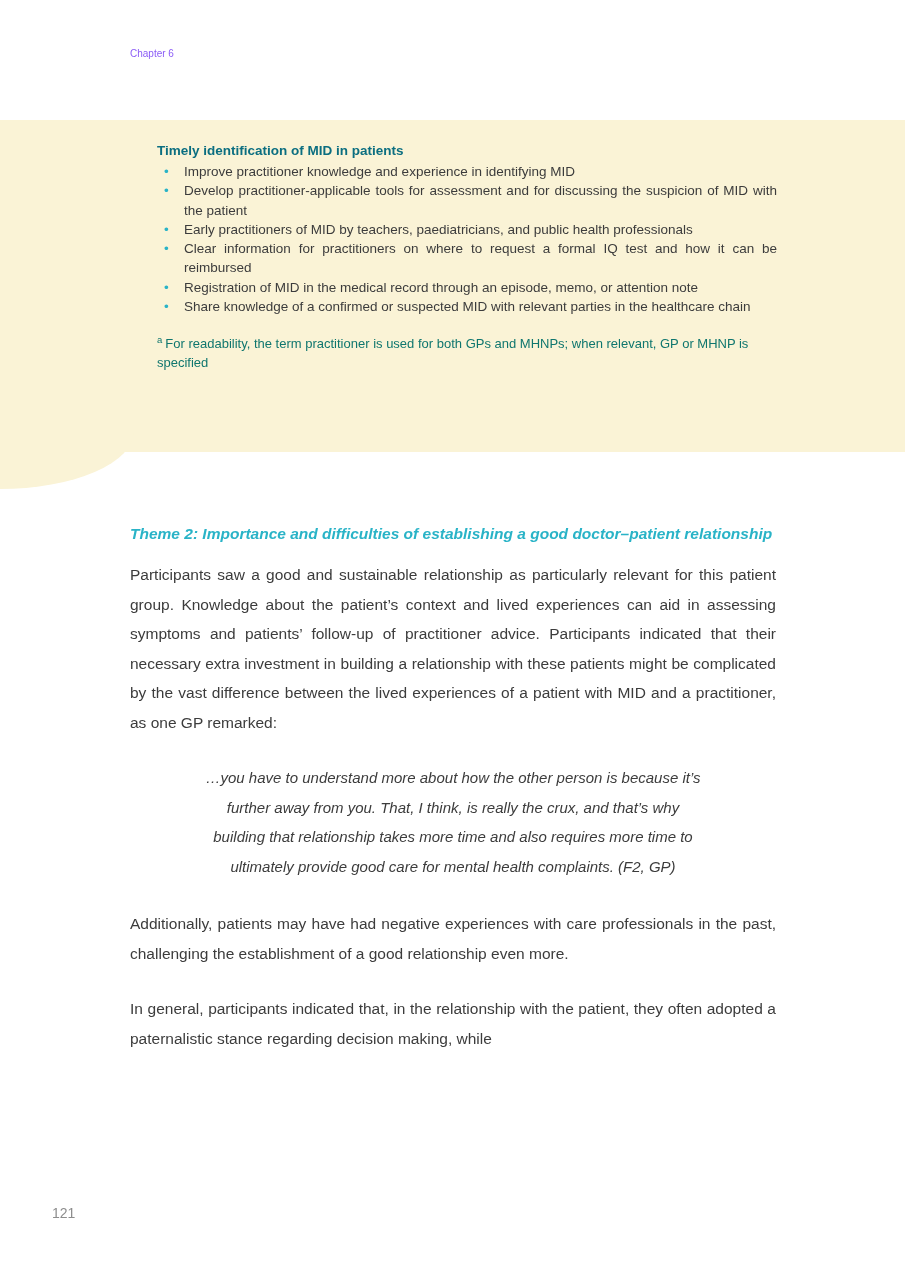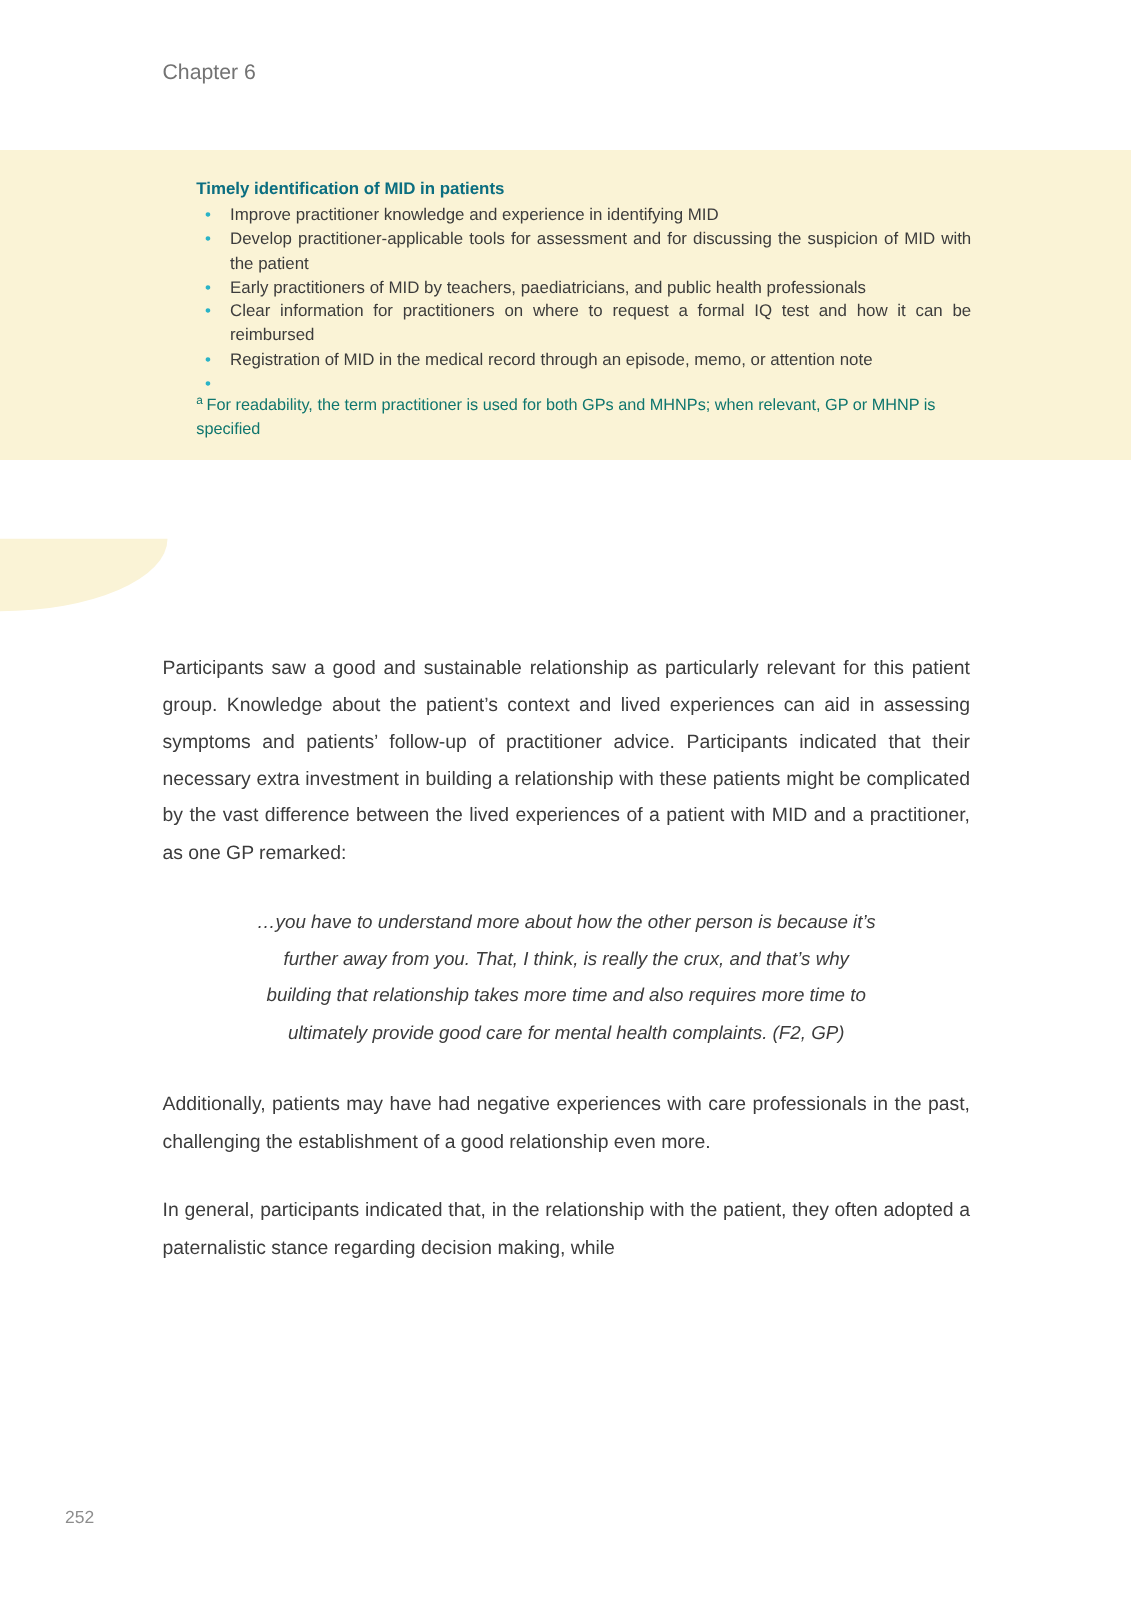--- a/index.html
+++ b/index.html
@@ -6,25 +6,25 @@
   body {
     width: 905px; height: 1280px;
     background: #ffffff;
     font-family: "Liberation Sans", sans-serif;
     color: #3c3c3c;
     position: relative;
     overflow: hidden;
   }
   .chapter-label {
     position: absolute; top: 48px; left: 130px;
-    font-size: 17px; color: #737373;
+    font-size: 10px; color: #8b5cf6;
   }
   .callout {
     position: absolute; top: 120px; left: 0;
-    width: 905px; height: 248px;
+    width: 905px; height: 332px;
     background: #faf3d6;
     box-sizing: border-box;
     padding: 23px 128px 0 157px;
   }
   .callout-tail {
     position: absolute; top: 431px; left: 0;
     width: 134px; height: 58px;
     background: #faf3d6;
     border-bottom-right-radius: 100% 100%;
   }
@@ -108,36 +108,38 @@
       <li>
         <span class="bullet-glyph">•</span>
         <span>Clear information for practitioners on where to request a formal IQ test and how it can be reimbursed</span>
       </li>
       <li>
         <span class="bullet-glyph">•</span>
         <span>Registration of MID in the medical record through an episode, memo, or attention note</span>
       </li>
       <li>
         <span class="bullet-glyph">•</span>
+        <span>Share knowledge of a confirmed or suspected MID with relevant parties in the healthcare chain</span>
       </li>
     </ul>
 
     <div class="callout-footnote">
       <sup>a</sup><span>For readability, the term practitioner is used for both GPs and MHNPs; when relevant, GP or MHNP is specified</span>
     </div>
   </div>
 
   <div class="callout-tail"></div>
 
   <div class="main">
+    <h2 class="theme-heading">Theme 2: Importance and difficulties of establishing a good doctor–patient relationship</h2>
 
     <p class="body-par">Participants saw a good and sustainable relationship as particularly relevant for this patient group. Knowledge about the patient’s context and lived experiences can aid in assessing symptoms and patients’ follow-up of practitioner advice. Participants indicated that their necessary extra investment in building a relationship with these patients might be complicated by the vast difference between the lived experiences of a patient with MID and a practitioner, as one GP remarked:</p>
 
     <div class="quote">…you have to understand more about how the other person is because it’s further away from you. That, I think, is really the crux, and that’s why building that relationship takes more time and also requires more time to ultimately provide good care for mental health complaints. (F2, GP)</div>
 
     <p class="body-par">Additionally, patients may have had negative experiences with care professionals in the past, challenging the establishment of a good relationship even more.</p>
 
     <p class="body-par">In general, participants indicated that, in the relationship with the patient, they often adopted a paternalistic stance regarding decision making, while</p>
   </div>
 
-  <div class="page-number">252</div>
+  <div class="page-number">121</div>
 
 </div>
 
 </body></html>

